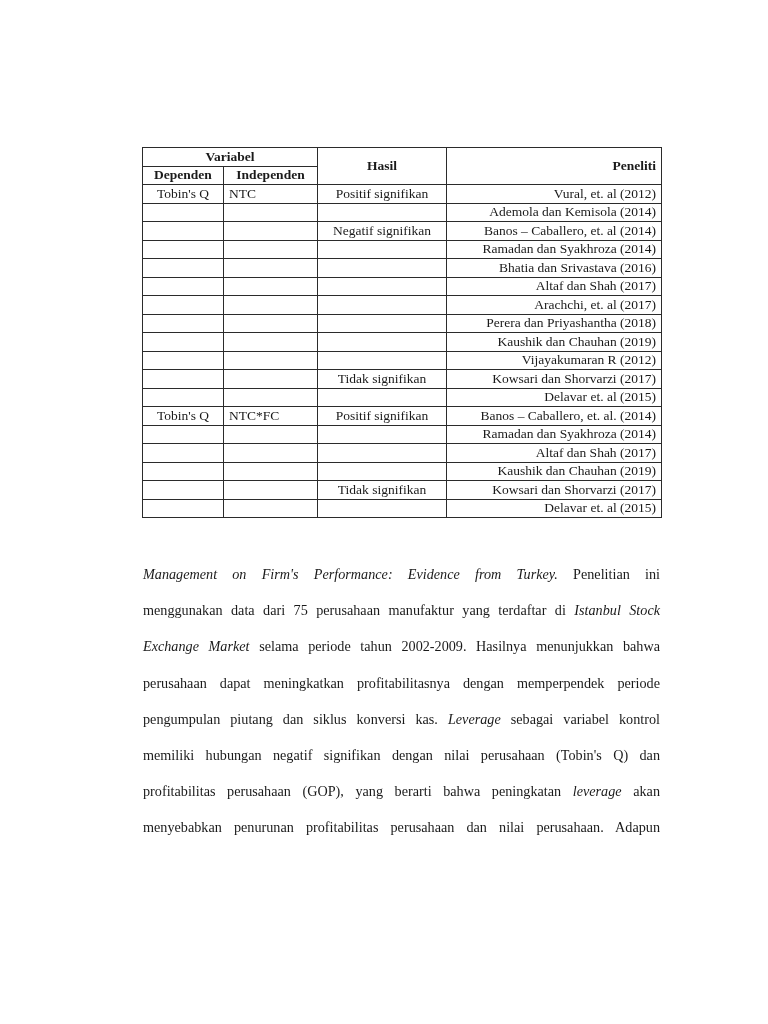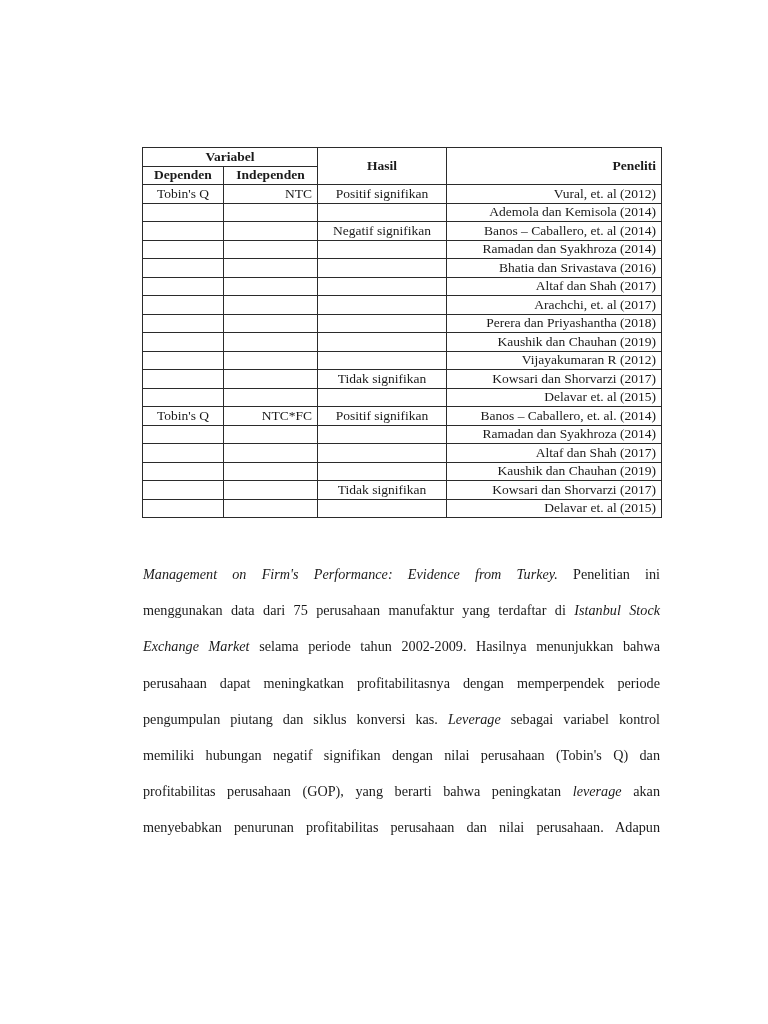--- a/index.html
+++ b/index.html
@@ -6,21 +6,21 @@
   body { width: 768px; height: 1024px; position: relative; overflow: hidden;
          font-family: "Liberation Serif", "DejaVu Serif", serif; color: #1a1a1a; }
   .page { position: absolute; left: 0; top: 0; width: 768px; height: 812px; }
 
   table.res { position: absolute; left: 142px; top: 147px; border-collapse: collapse;
               font-size: 13.5px; line-height: 16px; }
   table.res td, table.res th { border: 1px solid #2b2b2b; padding: 0 5px; height: 17.5px;
               white-space: nowrap; }
   table.res th { font-weight: bold; text-align: center; }
   .c1 { width: 70px; text-align: center; }
-  .c2 { width: 83px; text-align: right; }
+  .c2 { width: 83px; text-align: left; }
   .c3 { width: 118px; text-align: center; }
   .c4 { width: 204px; text-align: right; }
   th.hasil, th.peneliti { height: 36px; }
   th.var-group { height: 17px; }
 
   .para { position: absolute; left: 143px; top: 556px; width: 517px;
           font-size: 14.2px; line-height: 36.2px; text-align: justify; }
   .para .line { display: block; text-align: justify; text-align-last: justify; height: 36.2px; }
   .para .line.last { text-align-last: justify; }
   .para i { font-style: italic; }

